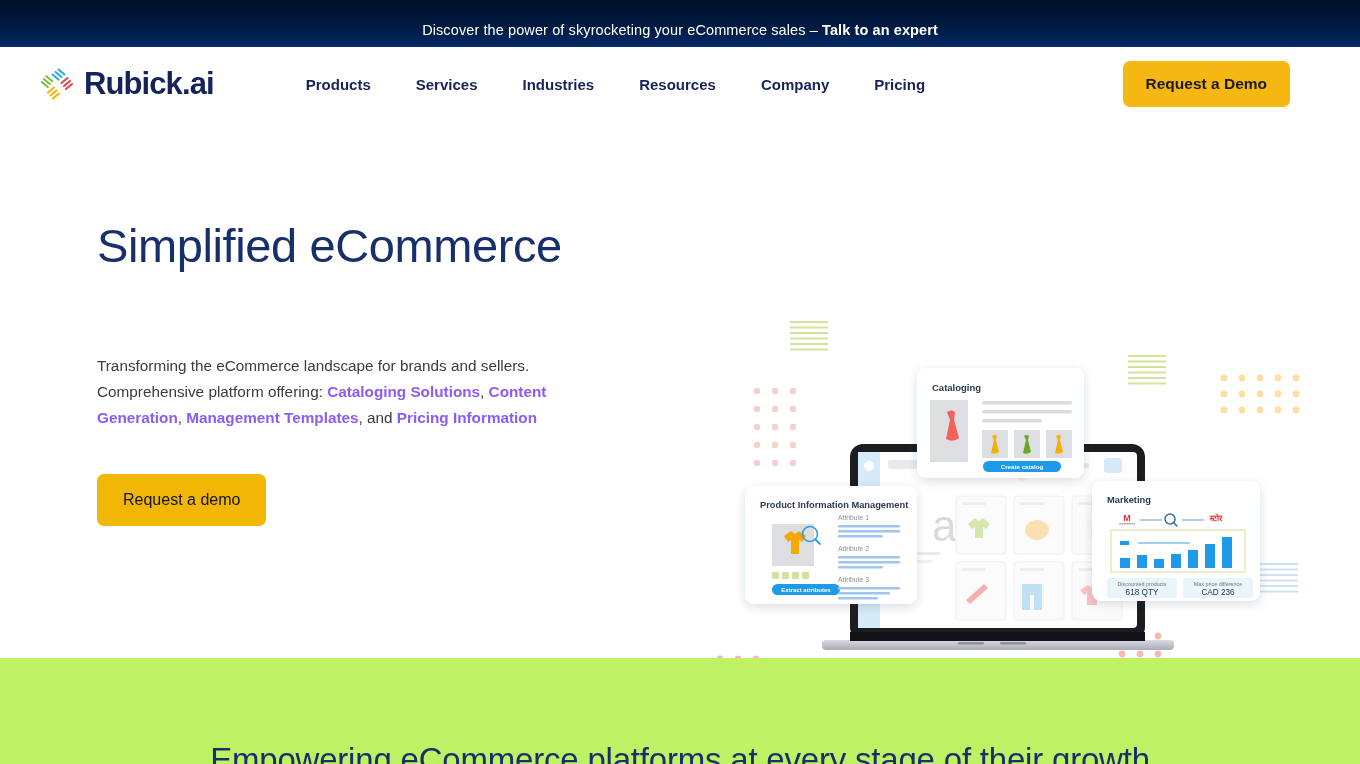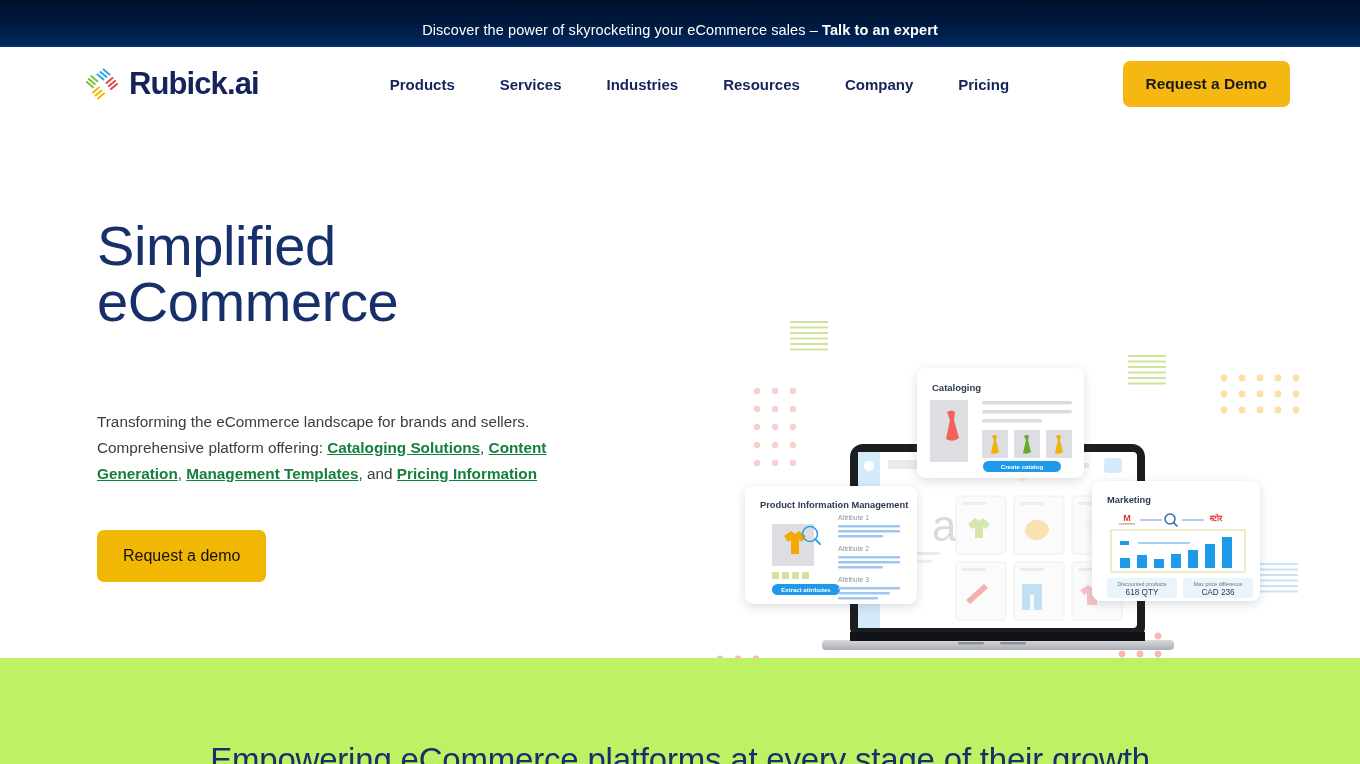--- a/index.html
+++ b/index.html
@@ -23,24 +23,23 @@
   .announce-text b { font-weight: 700; }
   .announce::after {
     content: ""; position: absolute; left: 0; right: 0; bottom: 0;
     height: 2px; background: #0a2f6b;
   }
 
   
   .navbar {
     height: 74px; background: #ffffff;
     display: flex; align-items: center;
-    padding: 0 70px 0 86px;
+    padding: 0 70px 0 41px;
     position: relative;
     box-shadow: 0 1px 3px rgba(0,0,0,.07);
-    gap: 39px;
   }
   .logo-wrap { display: flex; align-items: center; gap: 9px; }
   .logo-mark { width: 34px; height: 34px; flex: none; display:block; }
   .logo-text {
     font-size: 31px; font-weight: 700; color: #15235b;
     letter-spacing: -.9px;
   }
   .nav-links {
     display: flex; align-items: center; gap: 45px;
     margin-left: 92px;
@@ -59,28 +58,28 @@
 
   
   .hero {
     position: relative; height: 537px; background: #ffffff;
     overflow: hidden;
   }
   .hero-left {
     position: absolute; left: 97px; top: 97px; width: 500px;
   }
   .hero-title {
-    font-size: 56px; line-height: 55.5px; font-weight: 400;
+    font-size: 47px; line-height: 55.5px; font-weight: 400;
     color: #17306b; letter-spacing: -.4px;
   }
   .hero-sub {
     margin-top: 24px; font-size: 15.3px; line-height: 26px;
     color: #3c3c3c; width: 490px;
   }
-  .hero-sub b { font-weight: 700; color: #15803d; text-decoration: underline; }
+  .hero-sub b { font-weight: 700; color: #8b5cf6; }
   .hero-cta {
     margin-top: 43px;
     background: #f2b705; color: #121212;
     border: none; border-radius: 7px;
     font-family: inherit; font-size: 16px; font-weight: 400;
     padding: 17px 26px; cursor: pointer;
   }
 
   
   .hero-art {

